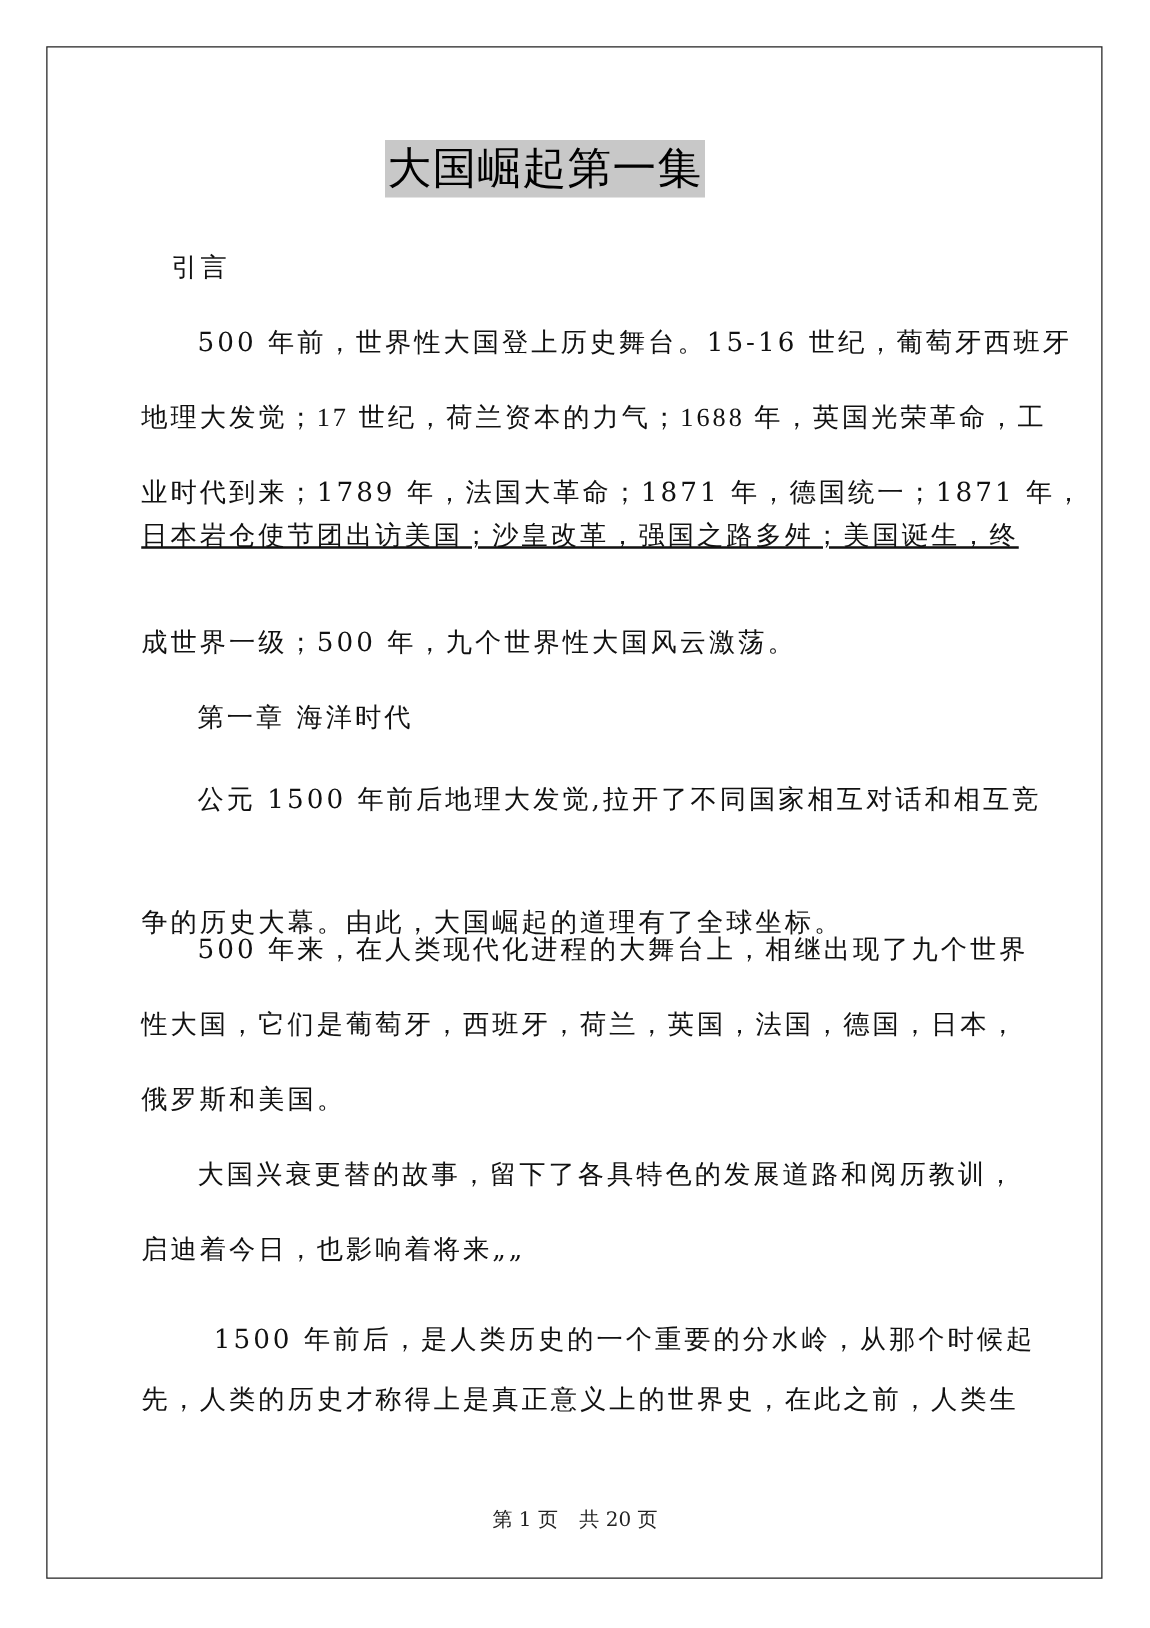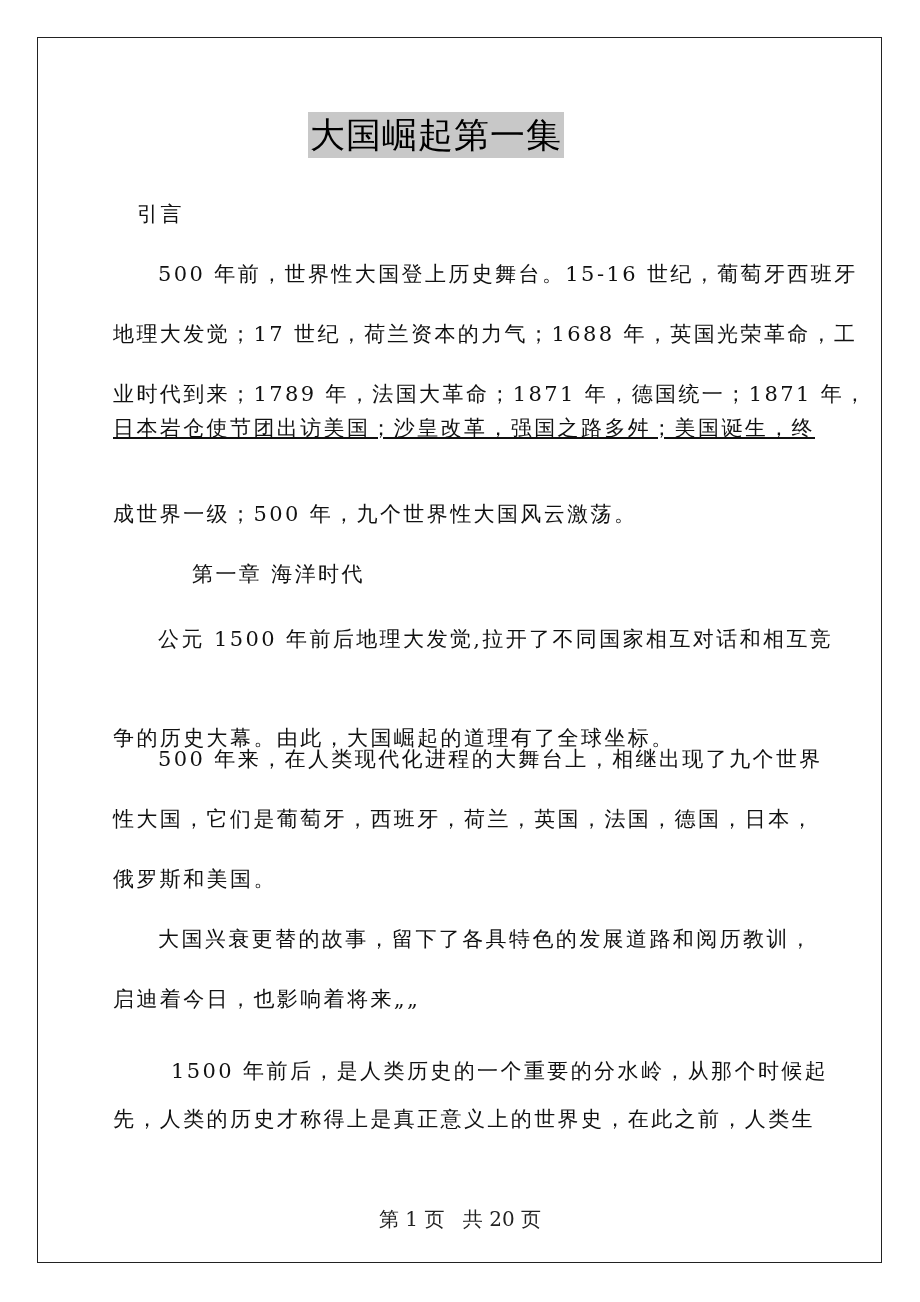--- a/index.html
+++ b/index.html
@@ -5,40 +5,40 @@
     html, body { margin: 0; padding: 0; background: #ffffff; }
     body { width: 920px; height: 1302px; position: relative; overflow: hidden; font-family: "DejaVu Serif", "Liberation Serif", serif; color: #111; }
     .page-frame { position: absolute; left: 37px; top: 37px; width: 845px; height: 1226px; border: 1.5px solid #222; box-sizing: border-box; }
     .title-wrap { position: absolute; top: 112px; left: 0; width: 872px; text-align: center; }
     .title { display: inline-block; background: #c8c8c8; font-size: 35px; line-height: 46px; padding: 0 2px; letter-spacing: 1px; font-family: "DejaVu Serif", serif; color: #000; }
     .body-text { position: absolute; left: 113px; width: 700px; font-size: 21px; color: #111; }
     .line { position: absolute; left: 0; white-space: nowrap; line-height: 28px; letter-spacing: 2.4px; }
     .indent { left: 45px; }
     .indent2 { left: 58px; }
     .lead { left: 24px; }
-    .footer { position: absolute; top: 1206px; left: 0; width: 920px; text-align: center; font-size: 20px; color: #222; }
+    .footer { position: absolute; top: 1206px; left: 0; width: 920px; text-align: center; font-size: 16px; color: #222; }
     .footer span { margin: 0 6px; }
   </style>
 </head>
 <body>
 
 <div class="page-frame"></div>
 
 <div class="title-wrap">
   <span class="title">大国崛起第一集</span>
 </div>
 
 <div class="body-text">
   <div class="line lead" style="top:200px;">引言</div>
   <div class="line indent" style="top:260px;">500 年前，世界性大国登上历史舞台。15-16 世纪，葡萄牙西班牙</div>
-  <div class="line" style="top:320px;">地理大发觉；17 世纪，荷兰资本的力气；1688 年，英国光荣革命，工</div>
+  <div class="line" style="top:320px;font-family:Liberation Serif, serif;">地理大发觉；17 世纪，荷兰资本的力气；1688 年，英国光荣革命，工</div>
   <div class="line" style="top:380px;">业时代到来；1789 年，法国大革命；1871 年，德国统一；1871 年，</div>
   <div class="line" style="top:414px;text-decoration:underline;">日本岩仓使节团出访美国；沙皇改革，强国之路多舛；美国诞生，终</div>
   <div class="line" style="top:500px;text-align:center;">成世界一级；500 年，九个世界性大国风云激荡。</div>
-  <div class="line indent" style="top:560px;margin-left:34px;">第一章 海洋时代</div>
+  <div class="line indent" style="top:560px;">第一章 海洋时代</div>
   <div class="line indent" style="top:625px;">公元 1500 年前后地理大发觉,拉开了不同国家相互对话和相互竞</div>
   <div class="line" style="top:724px;">争的历史大幕。由此，大国崛起的道理有了全球坐标。</div>
   <div class="line indent" style="top:745px;">500 年来，在人类现代化进程的大舞台上，相继出现了九个世界</div>
   <div class="line" style="top:805px;">性大国，它们是葡萄牙，西班牙，荷兰，英国，法国，德国，日本，</div>
   <div class="line" style="top:865px;">俄罗斯和美国。</div>
   <div class="line indent" style="top:925px;">大国兴衰更替的故事，留下了各具特色的发展道路和阅历教训，</div>
   <div class="line" style="top:985px;text-align:center;">启迪着今日，也影响着将来„„</div>
   <div class="line indent2" style="top:1045px;margin-top:12px;">1500 年前后，是人类历史的一个重要的分水岭，从那个时候起</div>
   <div class="line" style="top:1105px;">先，人类的历史才称得上是真正意义上的世界史，在此之前，人类生</div>
 </div>

